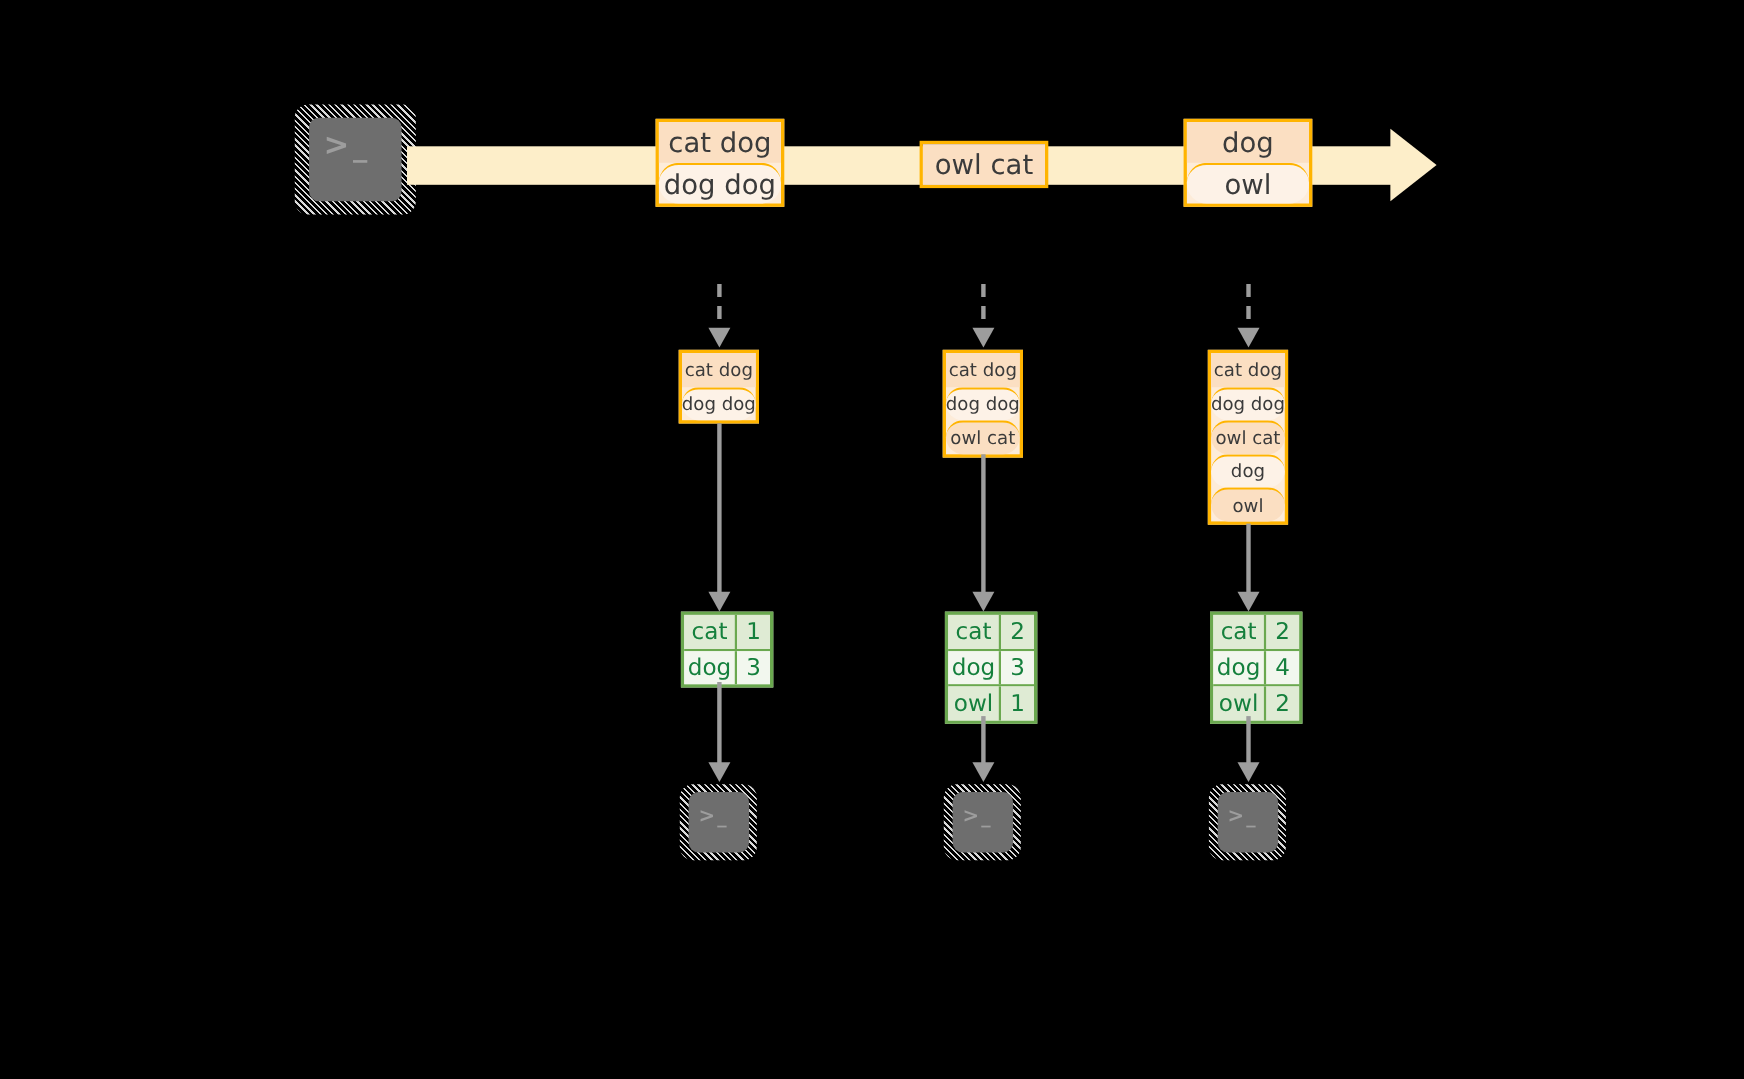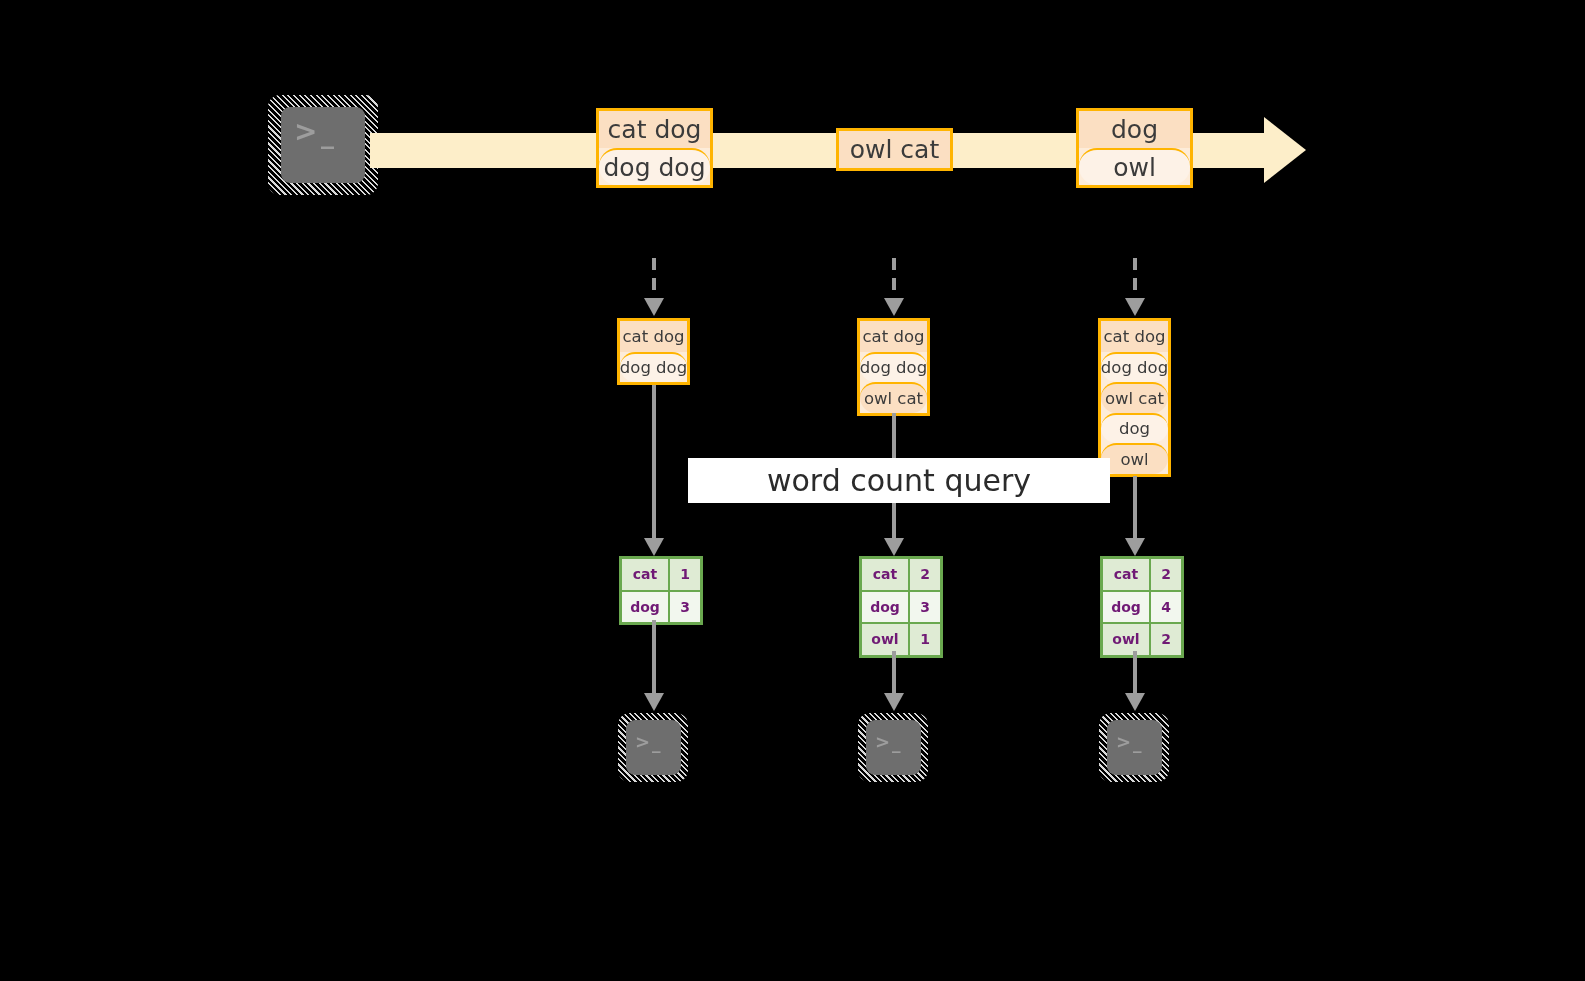--- a/index.html
+++ b/index.html
@@ -96,23 +96,22 @@
   .grow {
     display: flex;
     height: 30.5px;
   }
   .grow + .grow { border-top: 2px solid #6aa84f; }
   .gcell {
     box-sizing: border-box;
     display: flex;
     align-items: center;
     justify-content: center;
-    font-size: 14px;
-    color: #701a75;
-    font-weight: bold;
+    font-size: 21px;
+    color: #15803d;
   }
   .gcell.key { width: 46px; }
   .gcell.val { width: 32px; border-left: 2px solid #6aa84f; }
   .grow.dark  .gcell { background: #dfebd4; }
   .grow.light .gcell { background: #f2f7ee; }
 
   
   .vline {
     position: absolute;
     width: 4px;
@@ -272,15 +271,14 @@
 
   <div class="vline" style="left:1133px; top:651px; height:49px;"></div>
   <div class="vhead" style="left:1125px; top:693px;"></div>
 
   <div class="term-hatch" style="left:1099px; top:713px; width:70px; height:69px;"></div>
   <div class="term" style="left:1107px; top:720px; width:55px; height:55px;">
     <span class="term-glyph" style="left:9px; top:13px; font-size:18px;">&gt;</span>
     <span class="term-glyph" style="left:26px; top:15px; font-size:17px;">_</span>
   </div>
 
-  <div class="query-label" style="left:688px; top:458px; width:422px; height:45px;">word count query</div>
 
 </div>
 
 </body></html>

